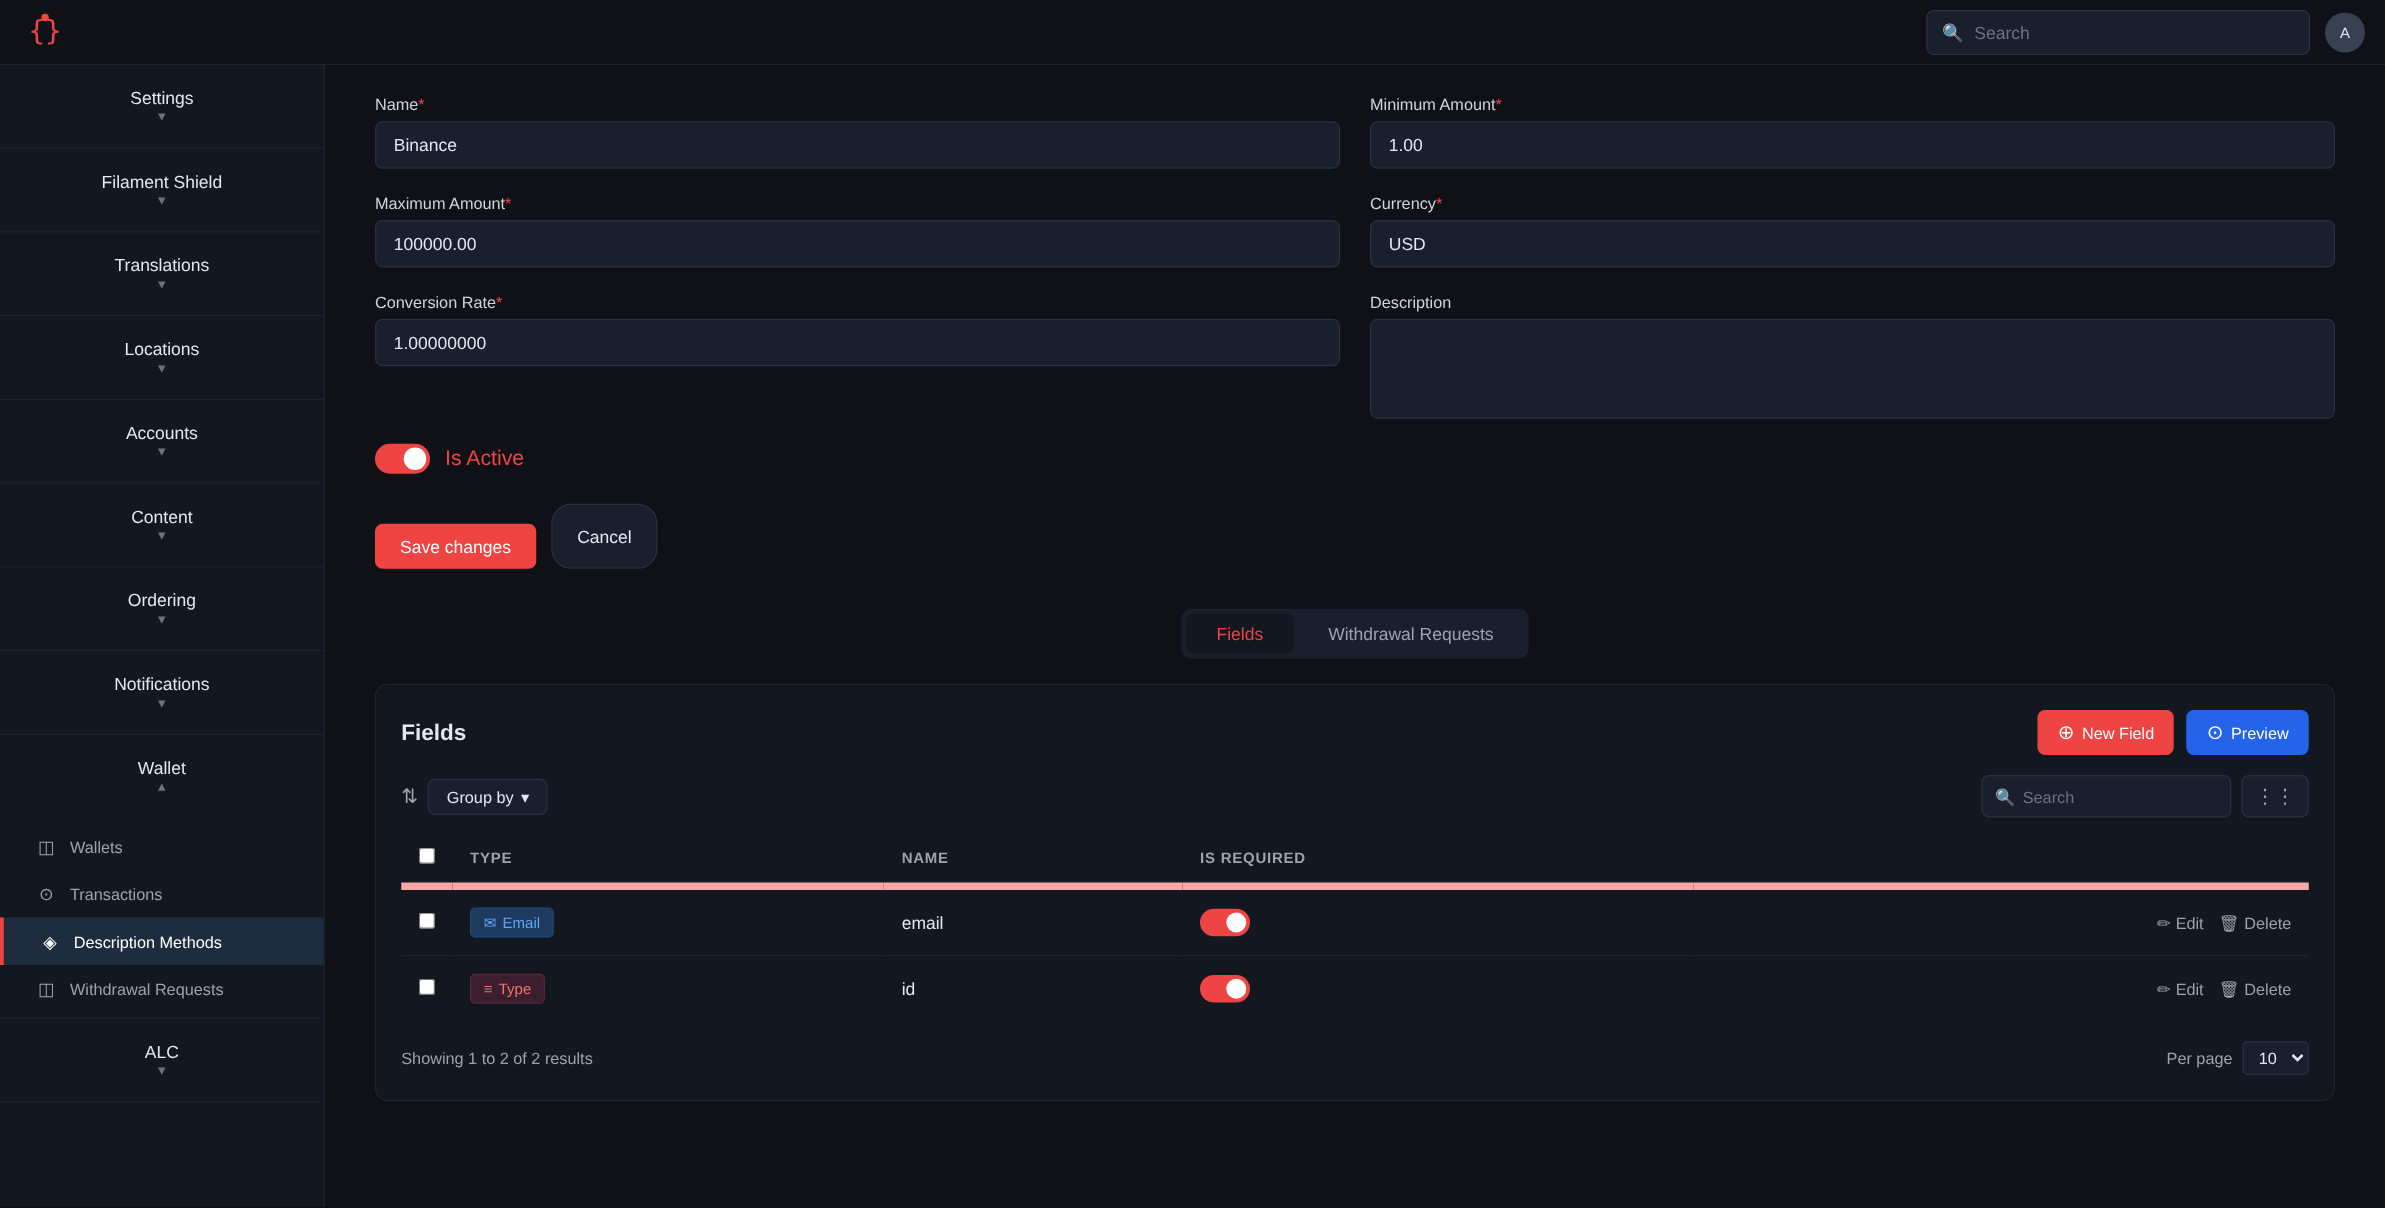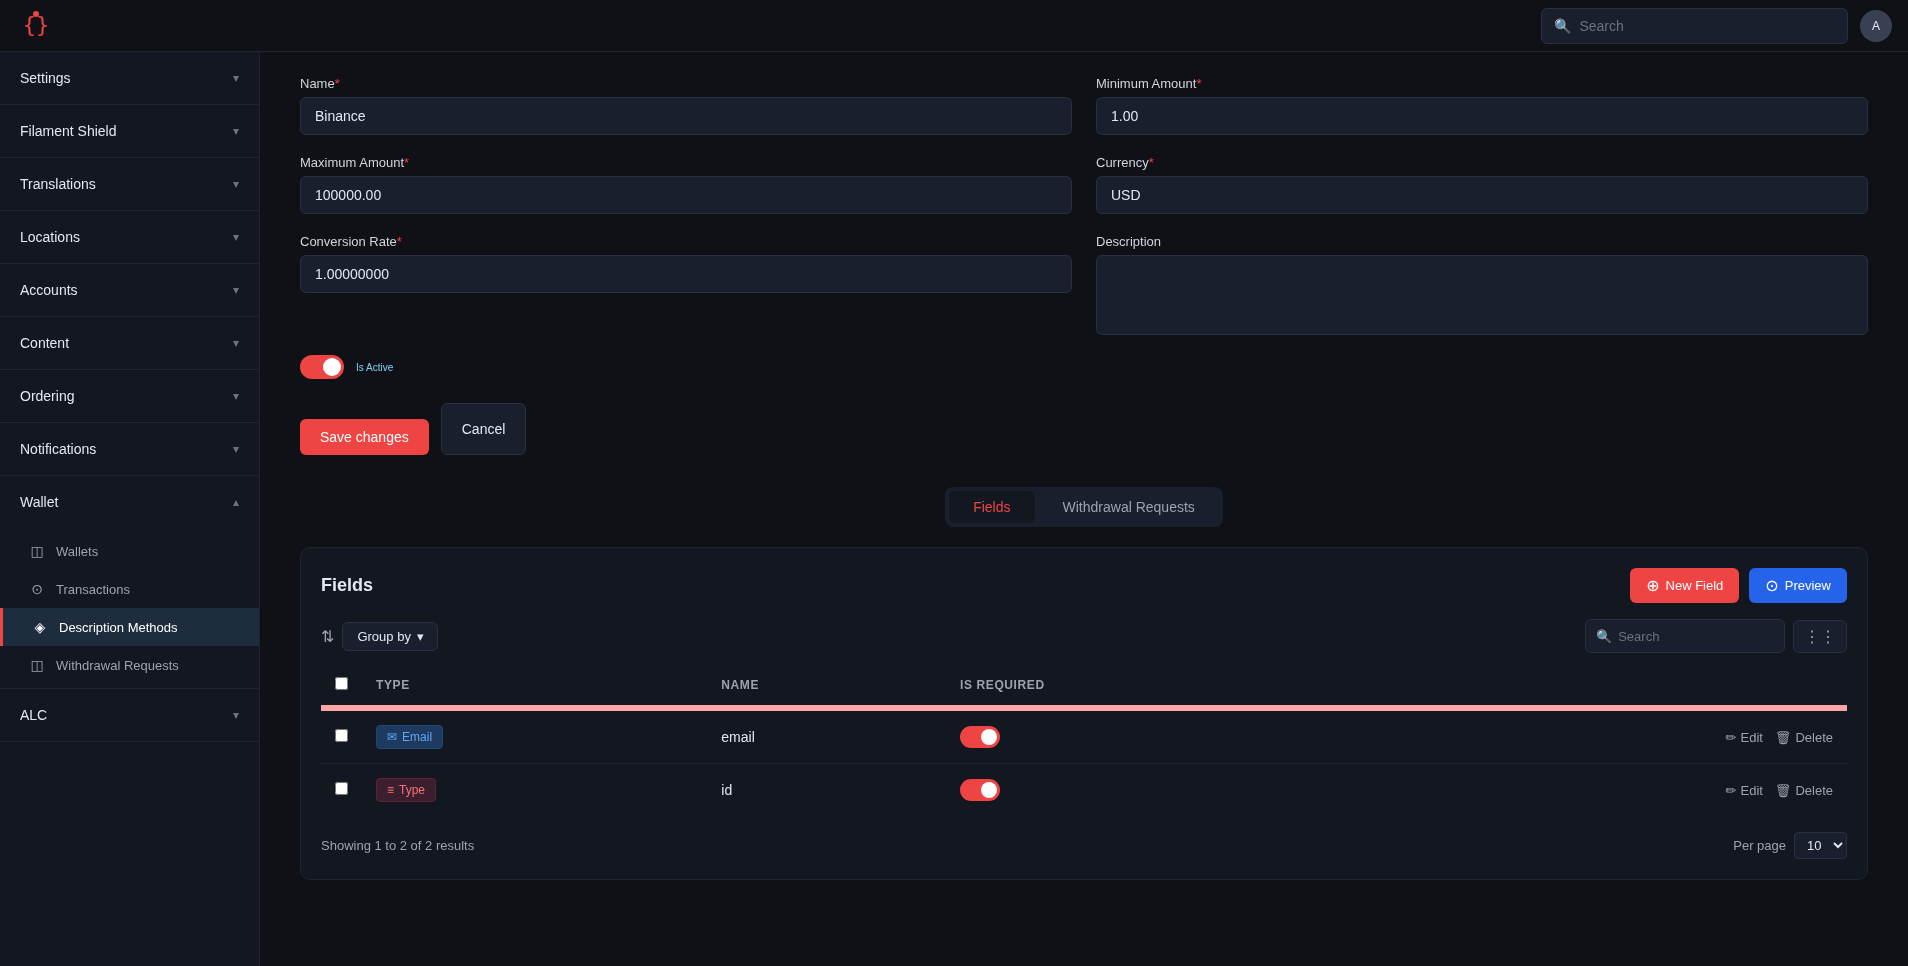--- a/index.html
+++ b/index.html
@@ -84,20 +84,21 @@
     }
     .sidebar-section-header {
       display: flex;
       align-items: center;
       justify-content: space-between;
       padding: 18px 20px;
       cursor: pointer;
       color: #e2e8f0;
       font-size: 14px;
       font-weight: 500;
+      flex-direction: column;
     }
     .chevron { color: #6b7280; font-size: 12px; }
     .sidebar-items { padding: 4px 0; }
     .sidebar-item {
       display: flex;
       align-items: center;
       gap: 10px;
       padding: 10px 20px 10px 28px;
       cursor: pointer;
       color: #9ca3af;
@@ -186,39 +187,39 @@
       content: '';
       position: absolute;
       width: 18px;
       height: 18px;
       background: white;
       border-radius: 50%;
       top: 3px;
       right: 3px;
       transition: 0.2s;
     }
-    .toggle-label { font-size: 10px; color: #7dd3fc; }
+    .toggle-label { font-size: 17px; color: #ef4444; }
     
     .btn-save {
       background: #ef4444;
       color: white;
       border: none;
       padding: 10px 20px;
       border-radius: 6px;
       cursor: pointer;
       font-size: 14px;
       font-weight: 500;
       margin-top: 16px;
     }
     .btn-cancel {
       background: #1a1f2e;
       color: #e2e8f0;
       border: 1px solid #2a3040;
       padding: 10px 20px;
-      border-radius: 6px;
+      border-radius: 16px;
       cursor: pointer;
       font-size: 14px;
     }
     .form-actions { display: flex; gap: 12px; margin-bottom: 32px; }
     
     .tabs {
       display: flex;
       justify-content: center;
       margin-bottom: 20px;
     }

